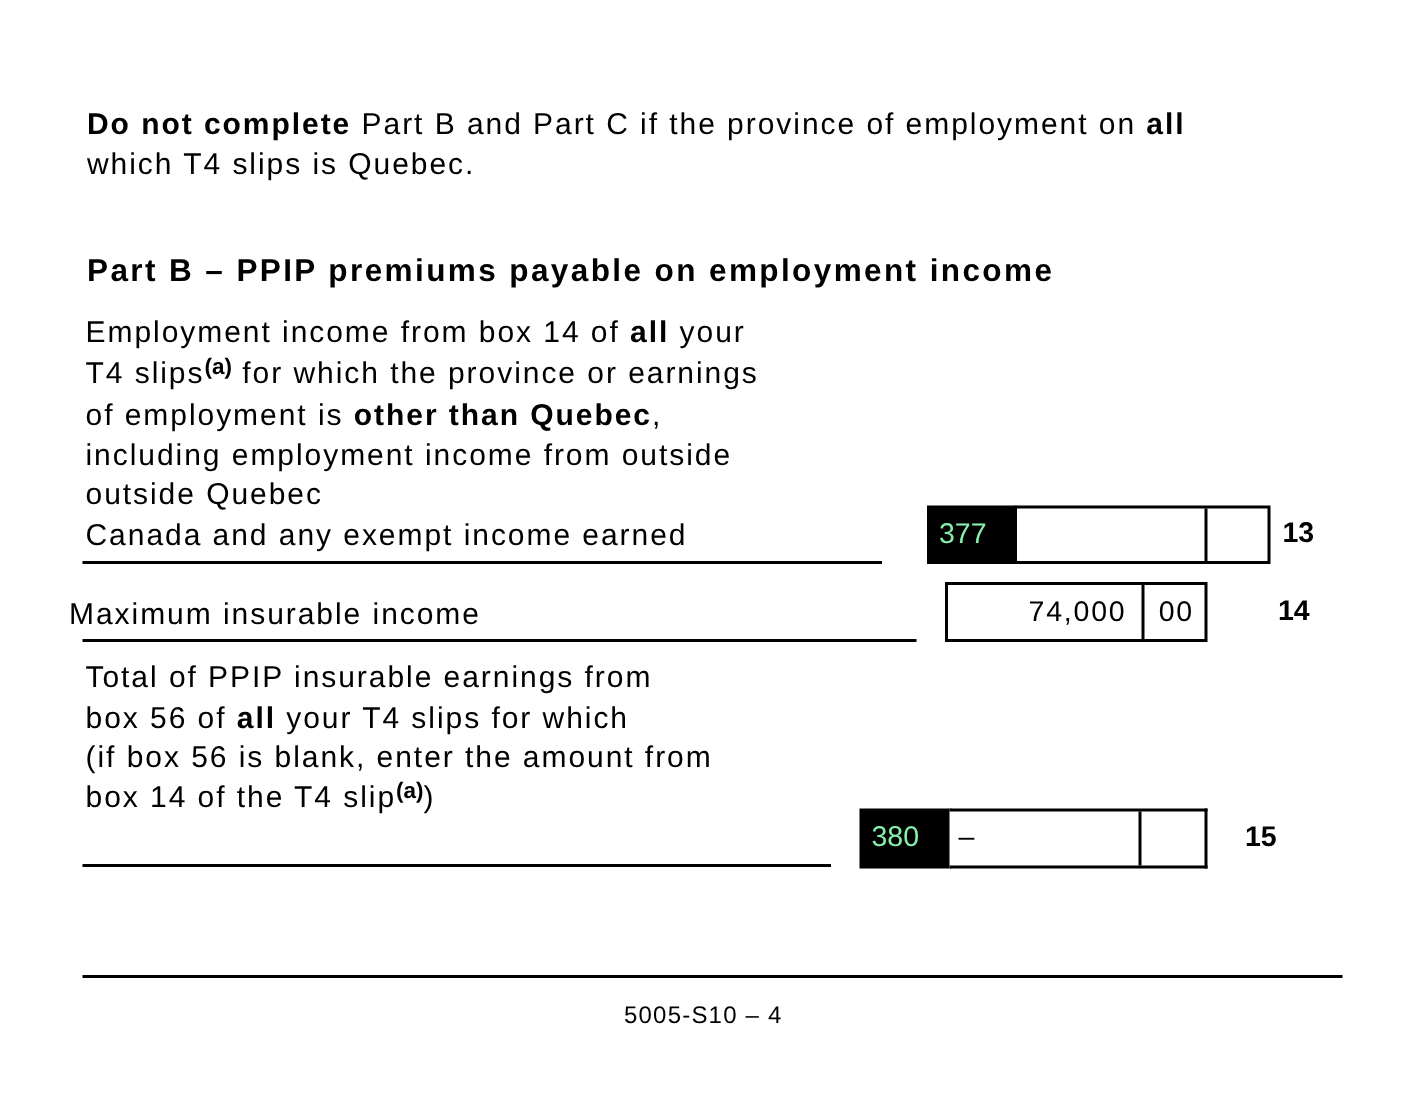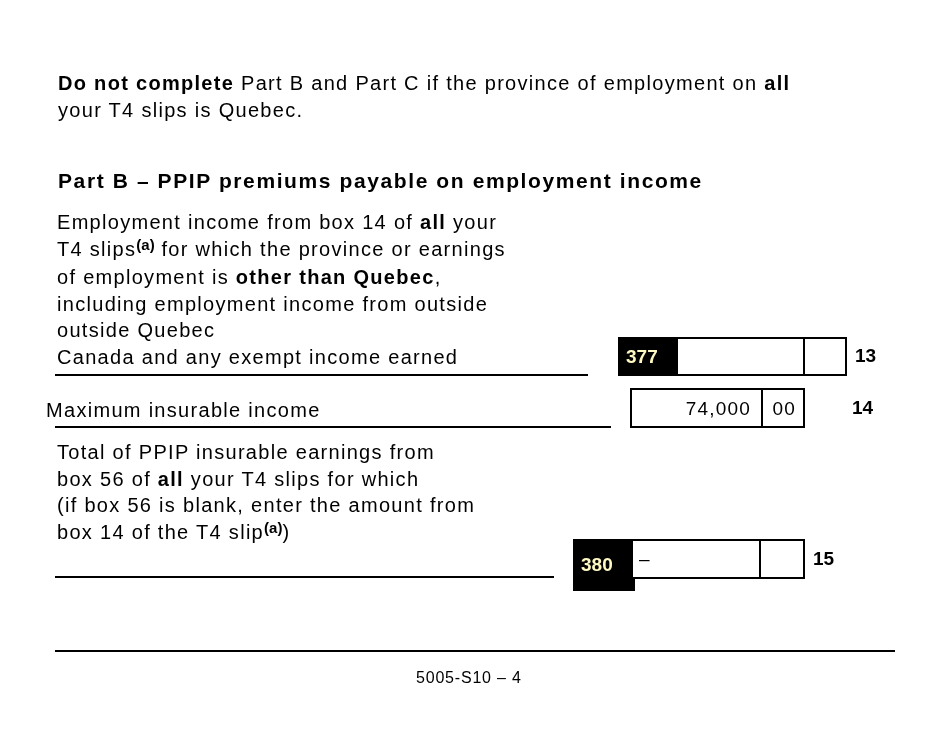--- a/index.html
+++ b/index.html
@@ -5,33 +5,33 @@
   html, body { margin: 0; padding: 0; background: #ffffff; }
   body { width: 950px; height: 735px; position: relative; overflow: hidden;
          font-family: "Liberation Sans", sans-serif; color: #000; }
   .abs { position: absolute; }
   .txt { font-size: 20px; letter-spacing: 1.3px; line-height: 26.5px; white-space: nowrap; }
   .b { font-weight: bold; }
   .heading { font-size: 21px; font-weight: bold; letter-spacing: 1.6px; white-space: nowrap; }
   .sup { font-size: 15px; font-weight: bold; position: relative; top: -6px; letter-spacing: 0; }
   .rule { position: absolute; height: 2px; background: #000; }
   .box { position: absolute; border: 2px solid #000; box-sizing: border-box; background: #fff; }
-  .code { position: absolute; background: #000; color: #fef9c3; font-weight: bold; font-size: 19px;
+  .code { position: absolute; background: #000; color: #86efac; font-weight: normal; font-size: 19px;
           display: flex; align-items: center; padding-left: 8px; box-sizing: border-box; }
   .linenum { position: absolute; font-weight: bold; font-size: 19px; }
   .cell-div { position: absolute; top: 0; bottom: 0; width: 2px; background: #000; }
   .val { position: absolute; font-size: 19px; letter-spacing: 1.2px; }
 </style>
 </head>
 <body>
 
 <div class="abs txt" style="left:58px; top:70px;">
   <span class="b">Do not complete</span><span> Part B and Part C if the province of employment on </span><span class="b">all</span>
 </div>
-<div class="abs txt" style="left:58px; top:97px;">your T4 slips is Quebec.</div>
+<div class="abs txt" style="left:58px; top:97px;">which T4 slips is Quebec.</div>
 
 <div class="abs heading" style="left:58px; top:169px;">Part B – PPIP premiums payable on employment income</div>
 
 <div class="abs txt" style="left:57px; top:209px;">
   <div><span>Employment income from box 14 of </span><span class="b">all</span><span> your</span></div>
   <div><span>T4 slips</span><span class="sup">(a)</span><span> for which the province or earnings</span></div>
   <div><span>of employment is </span><span class="b">other than Quebec</span><span>,</span></div>
   <div>including employment income from outside</div>
   <div>outside Quebec</div>
   <div>Canada and any exempt income earned</div>
@@ -56,23 +56,23 @@
 <div class="linenum" style="left:812px; top:397px;margin-left:40px;">14</div>
 
 <div class="abs txt" style="left:57px; top:439px;">
   <div>Total of PPIP insurable earnings from</div>
   <div><span>box 56 of </span><span class="b">all</span><span> your T4 slips for which</span></div>
   <div>(if box 56 is blank, enter the amount from</div>
   <div><span>box 14 of the T4 slip</span><span class="sup">(a)</span><span>)</span></div>
 </div>
 <div class="rule" style="left:55px; top:576px; width:499px;"></div>
 
-<div class="code" style="left:573px; top:539px; width:62px; height:52px;">380</div>
+<div class="code" style="left:573px; top:539px; width:62px; height:40px;">380</div>
 <div class="box" style="left:633px; top:539px; width:172px; height:40px; border-left:none;">
   <div class="cell-div" style="left:126px;"></div>
   <span class="val" style="left:6px; top:7px;">–</span>
   <span class="val" style="right:52px; top:8px;"></span>
   <span class="val" style="right:6px; top:8px;"></span>
 </div>
-<div class="linenum" style="left:813px; top:548px;">15</div>
+<div class="linenum" style="left:830px; top:548px;">15</div>
 
 <div class="rule" style="left:55px; top:650px; width:840px;"></div>
 <div class="abs" style="left:416px; top:669px; font-size:16px; letter-spacing:0.8px; white-space:nowrap;">5005-S10 – 4</div>
 
 </body></html>

